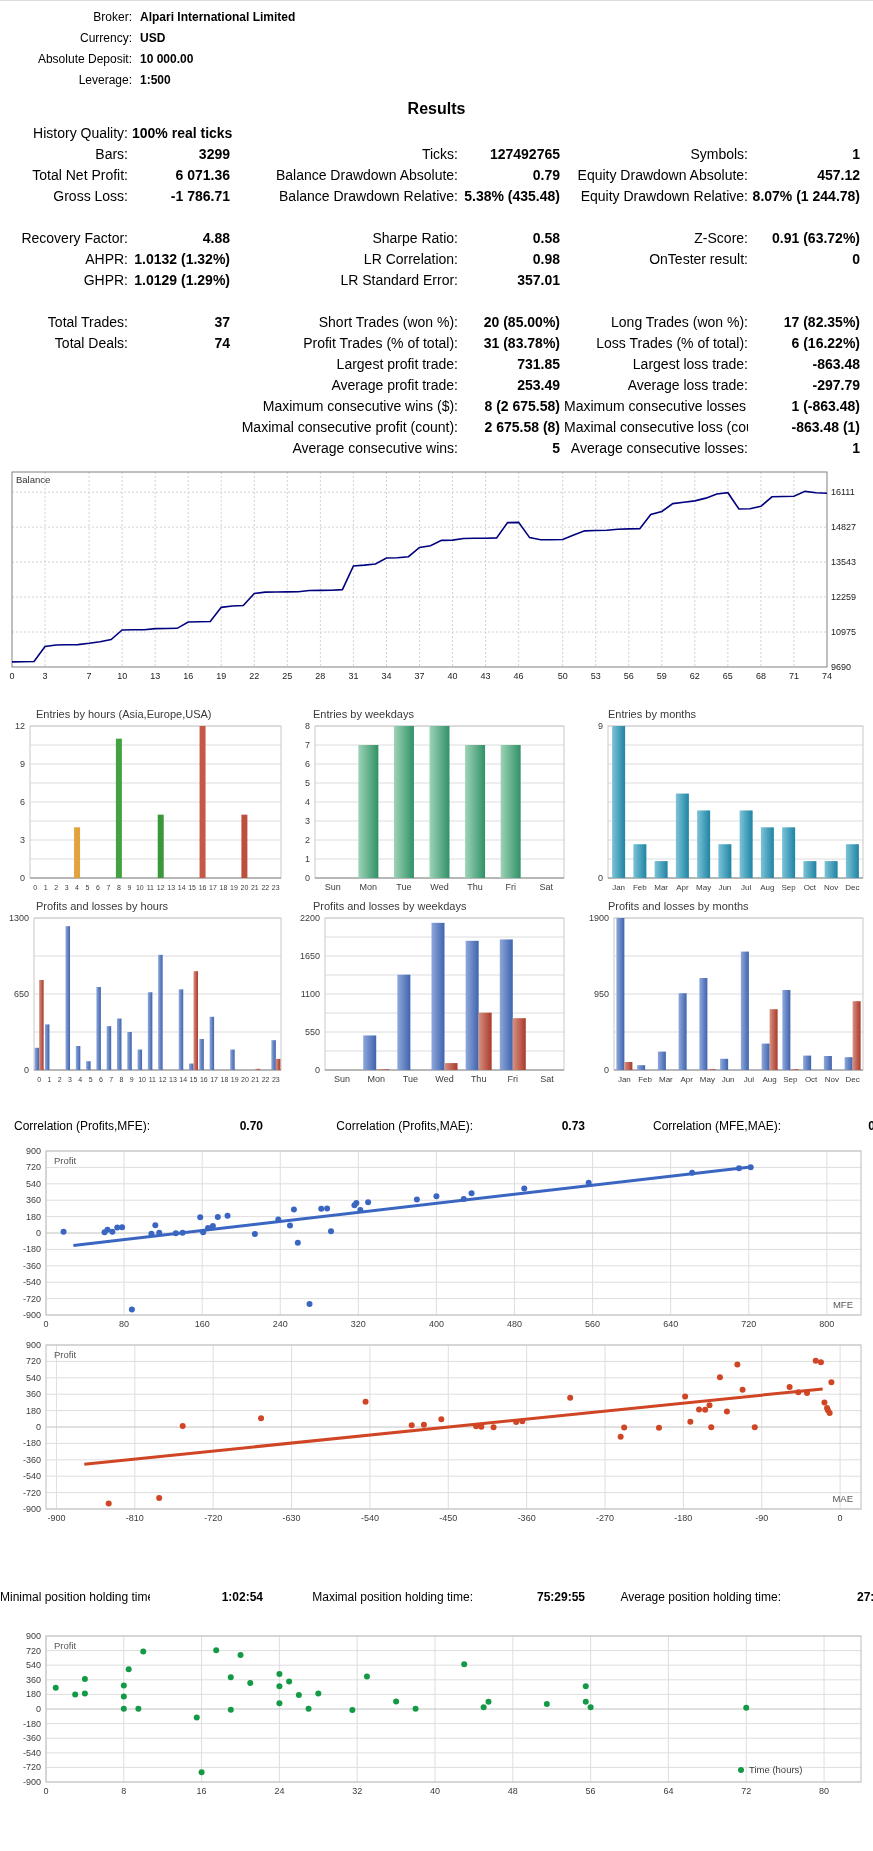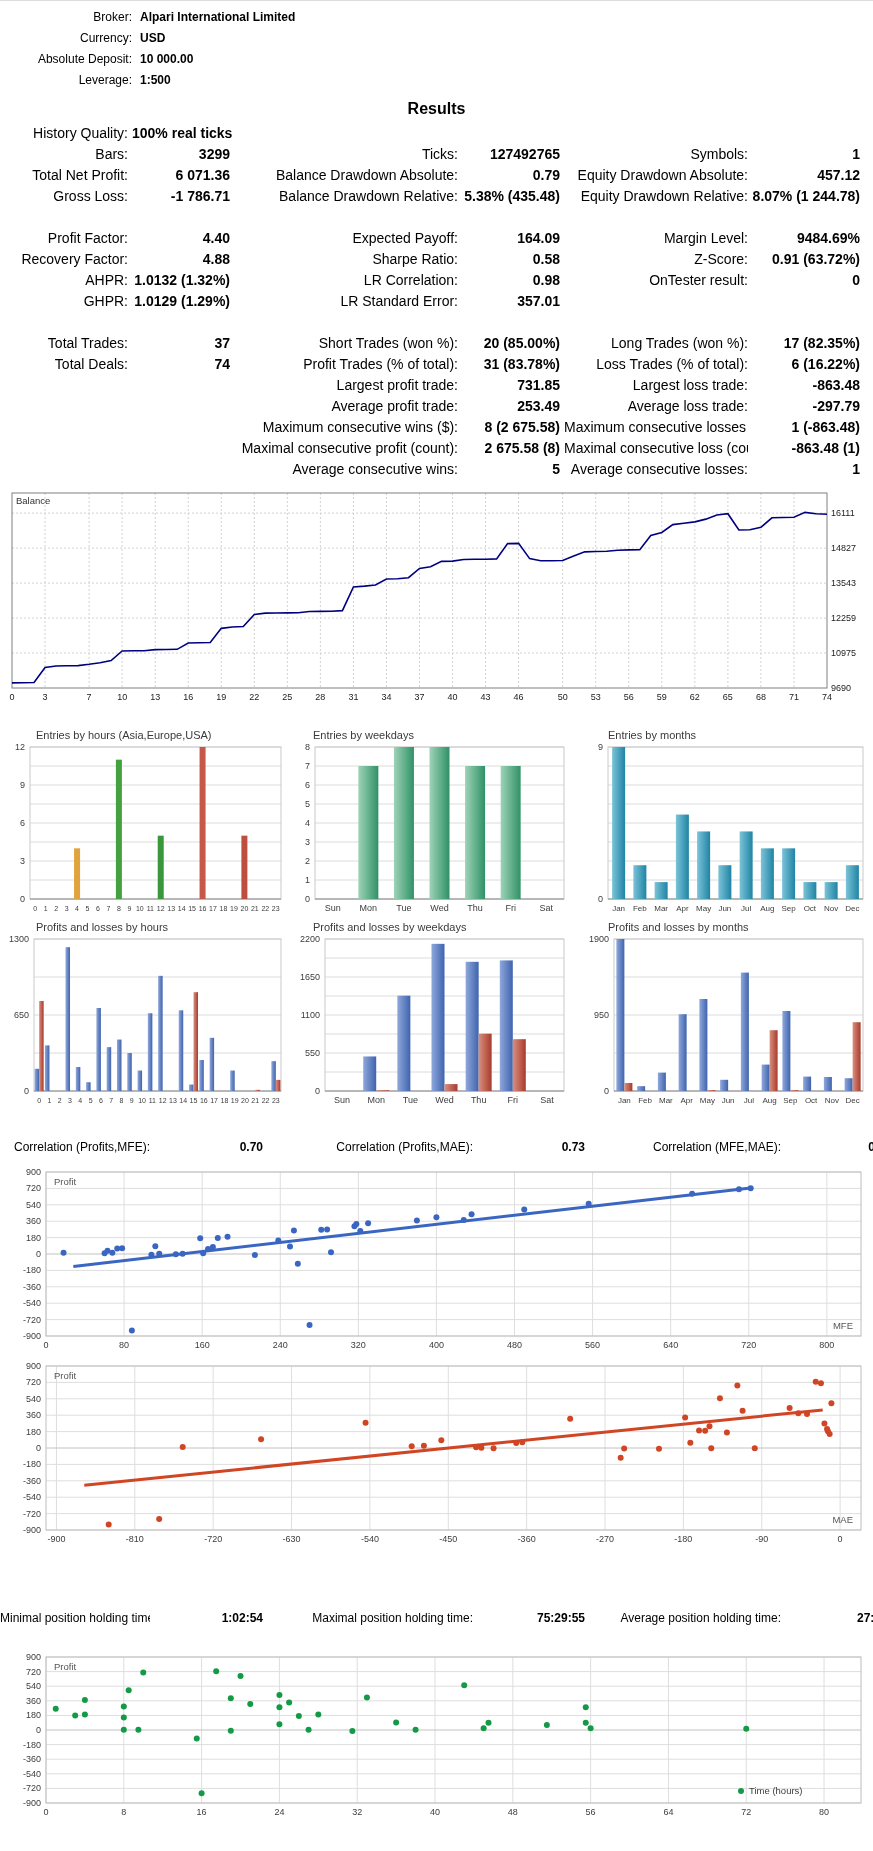--- a/index.html
+++ b/index.html
@@ -79,28 +79,20 @@
         <div class="srow">
           <span class="lbl">Gross Loss:</span>
           <span class="val">-1 786.71</span>
           <span class="lbl">Balance Drawdown Relative:</span>
           <span class="val">5.38% (435.48)</span>
           <span class="lbl">Equity Drawdown Relative:</span>
           <span class="val">8.07% (1 244.78)</span>
         </div>
       </div>
       <div class="gap">
-        <div class="srow">
-          <span class="lbl">Profit Factor:</span>
-          <span class="val">4.40</span>
-          <span class="lbl">Expected Payoff:</span>
-          <span class="val">164.09</span>
-          <span class="lbl">Margin Level:</span>
-          <span class="val">9484.69%</span>
-        </div>
         <div class="srow">
           <span class="lbl">Recovery Factor:</span>
           <span class="val">4.88</span>
           <span class="lbl">Sharpe Ratio:</span>
           <span class="val">0.58</span>
           <span class="lbl">Z-Score:</span>
           <span class="val">0.91 (63.72%)</span>
         </div>
         <div class="srow">
           <span class="lbl">AHPR:</span>

